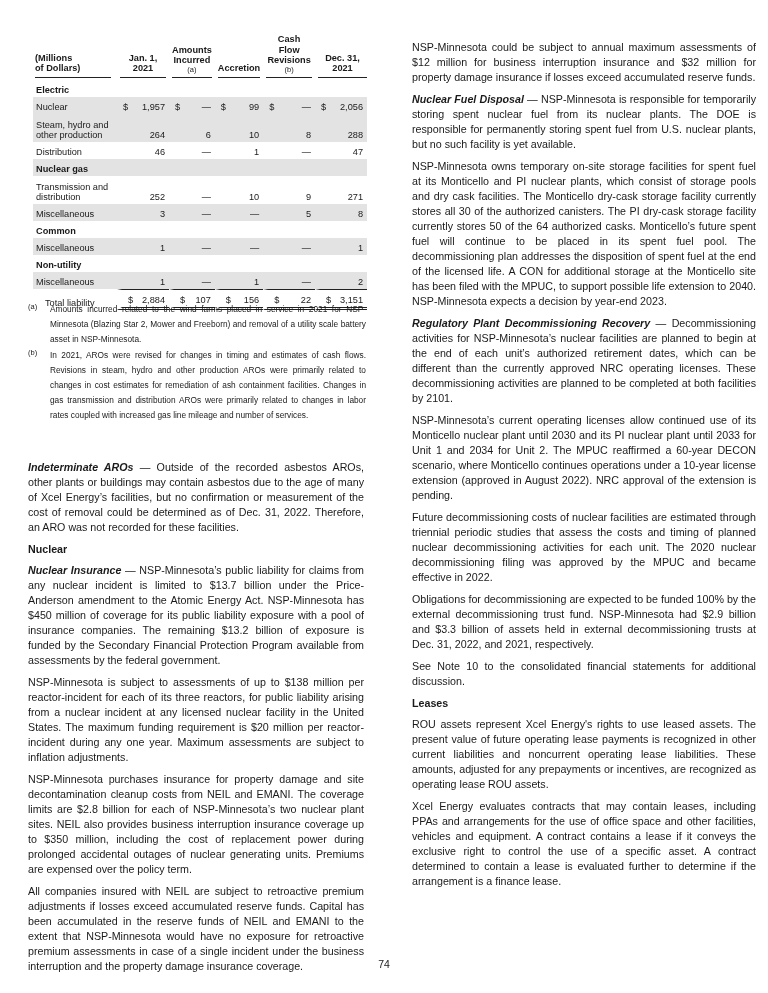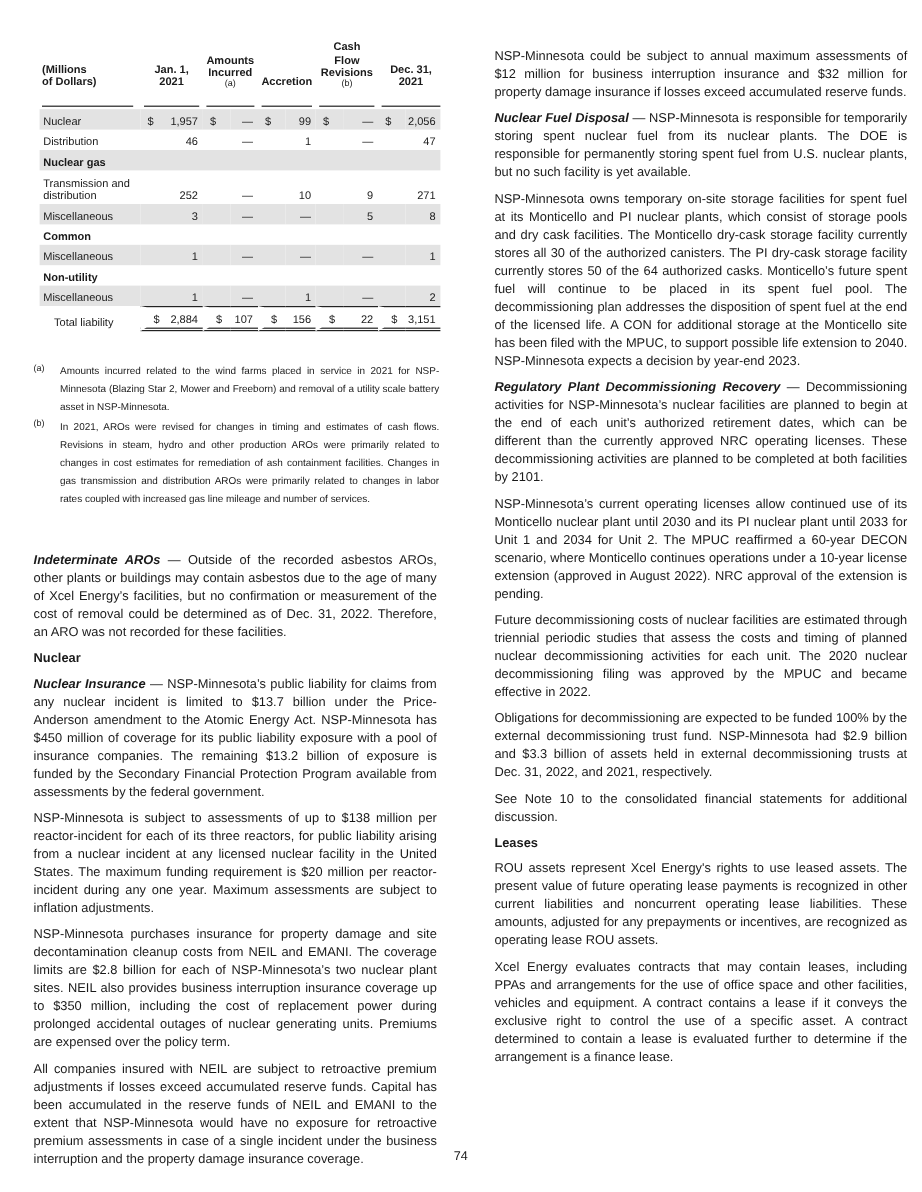--- a/index.html
+++ b/index.html
@@ -7,21 +7,21 @@
          font-family:"Liberation Sans", sans-serif; color:#1a1a1a; }
   .col { position:absolute; top:0; }
   .left { left:28px; width:336px; }
   .right { left:412px; width:344px; }
 
   
   table.aro { position:absolute; left:33px; top:34px; width:334px; border-collapse:separate; border-spacing:0;
               font-size:9.2px; line-height:10.5px; }
   table.aro th { font-weight:bold; vertical-align:bottom; text-align:center; padding:0 0 2px 0; }
   table.aro th.lbl { text-align:left; padding-left:2px; }
-  table.aro th .ul { display:block; border-bottom:1.3px solid #222; margin:0 3px; padding-bottom:14px; }
+  table.aro th .ul { display:block; border-bottom:1.3px solid #222; margin:0 3px; padding-bottom:3px; }
   table.aro th.lbl .ul { margin:0 6px 0 0; }
   table.aro th .note { font-weight:normal; font-size:7.5px; display:block; line-height:8px; }
   table.aro td { padding:1px 2px; height:15px; vertical-align:bottom; }
   table.aro td.lbl { padding-left:3px; }
   table.aro tr.section td { font-weight:bold; }
   table.aro tr.shade td { background:#e3e3e3; }
   table.aro td.cur { width:10px; text-align:left; padding-left:6px; }
   table.aro td.num { text-align:right; padding-right:4px; }
   table.aro tr.tall td { height:26px; line-height:10.5px; }
   table.aro tr.total td.lbl { padding-left:12px; }
@@ -57,32 +57,48 @@
       </th>
       <th colspan="2">
         <span class="ul"><span>Cash Flow</span><br><span>Revisions</span><span class="note">(b)</span></span>
       </th>
       <th colspan="2">
         <span class="ul" style="margin-right:0;"><span>Dec. 31,</span><br><span>2021</span></span>
       </th>
     </tr>
   </thead>
   <tbody id="aro-body">
+      <tr class="section">
+        <td class="lbl" colspan="11">Electric</td>
+      </tr>
       <tr class="shade">
         <td class="lbl">Nuclear</td>
         <td class="cur">$</td>
         <td class="num">1,957</td>
         <td class="cur">$</td>
         <td class="num">—</td>
         <td class="cur">$</td>
         <td class="num">99</td>
         <td class="cur">$</td>
         <td class="num">—</td>
         <td class="cur">$</td>
         <td class="num">2,056</td>
+      </tr>
+      <tr class="shade tall">
+        <td class="lbl">Steam, hydro and other production</td>
+        <td class="cur"></td>
+        <td class="num">264</td>
+        <td class="cur"></td>
+        <td class="num">6</td>
+        <td class="cur"></td>
+        <td class="num">10</td>
+        <td class="cur"></td>
+        <td class="num">8</td>
+        <td class="cur"></td>
+        <td class="num">288</td>
       </tr>
       <tr>
         <td class="lbl">Distribution</td>
         <td class="cur"></td>
         <td class="num">46</td>
         <td class="cur"></td>
         <td class="num">—</td>
         <td class="cur"></td>
         <td class="num">1</td>
         <td class="cur"></td>

